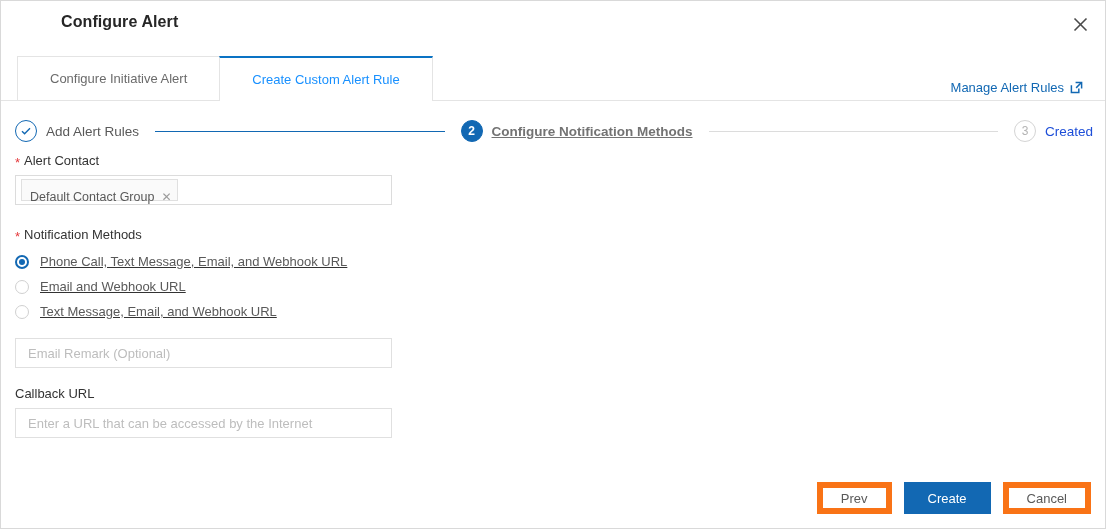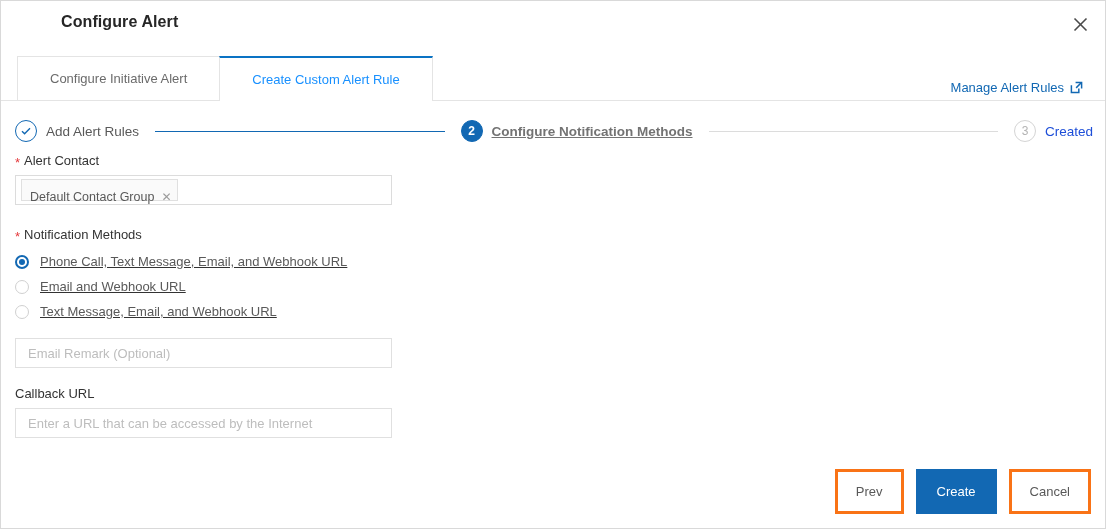--- a/index.html
+++ b/index.html
@@ -283,26 +283,26 @@
 
   
   .footer {
     position: absolute;
     right: 14px;
     bottom: 14px;
     display: flex;
     gap: 12px;
   }
   .btn {
-    height: 45px;
+    height: 32px;
     min-width: 52px;
     padding: 8px 18px;
     font-size: 13px;
     font-family: "Liberation Sans", sans-serif;
-    border: 3px solid #f97316;
+    border: 6px solid #f97316;
     background: #ffffff;
     color: #595959;
     cursor: pointer;
     display: flex;
     align-items: center;
     justify-content: center;
   }
   .btn.primary {
     background: #1268b3;
     border-color: #1268b3;

